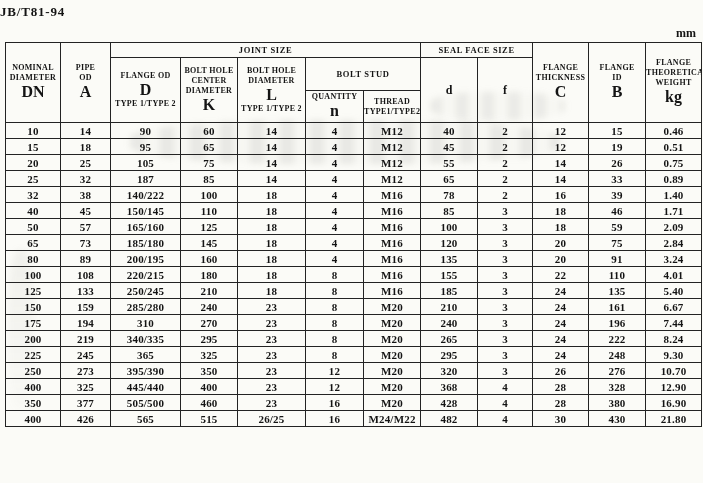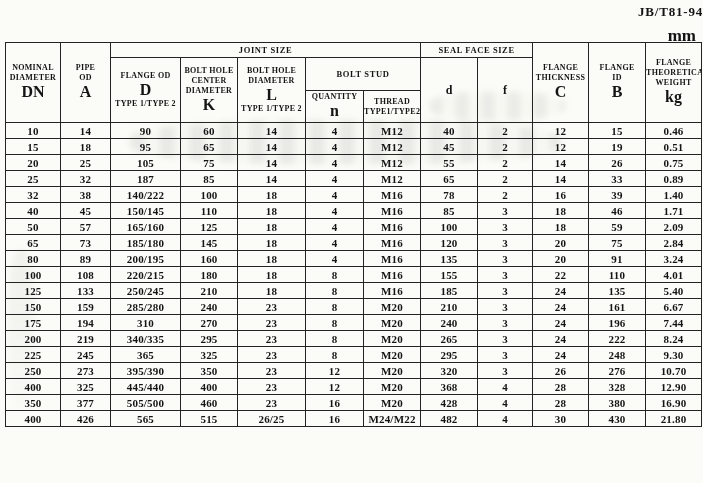--- a/index.html
+++ b/index.html
@@ -4,25 +4,25 @@
 <style>
   html,body{margin:0;padding:0;}
   body{
     width:703px;height:483px;overflow:hidden;position:relative;
     background:#fbfbf7;
     font-family:"Liberation Serif","DejaVu Serif",serif;
     color:#141414;
   }
   .page-title{
     position:absolute;top:4px;left:0;width:100%;
-    text-align:right;font-weight:bold;font-size:13px;letter-spacing:.8px;
+    text-align:left;font-weight:bold;font-size:13px;letter-spacing:.8px;
   }
   .unit-label{
     position:absolute;top:26px;right:7px;
-    font-weight:bold;font-size:17px;
+    font-weight:bold;font-size:12px;
   }
   table.spec{
     position:absolute;left:5px;top:42px;
     width:696px;border-collapse:collapse;table-layout:fixed;
     background:transparent;
   }
   th,td{
     border:1px solid #232323;
     padding:0;margin:0;
     text-align:center;vertical-align:middle;

